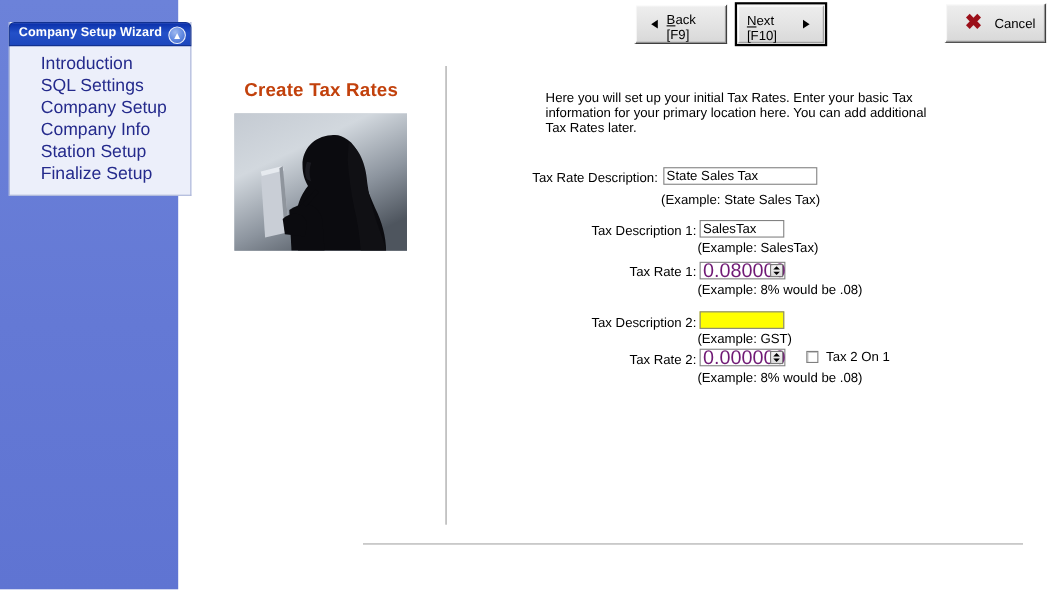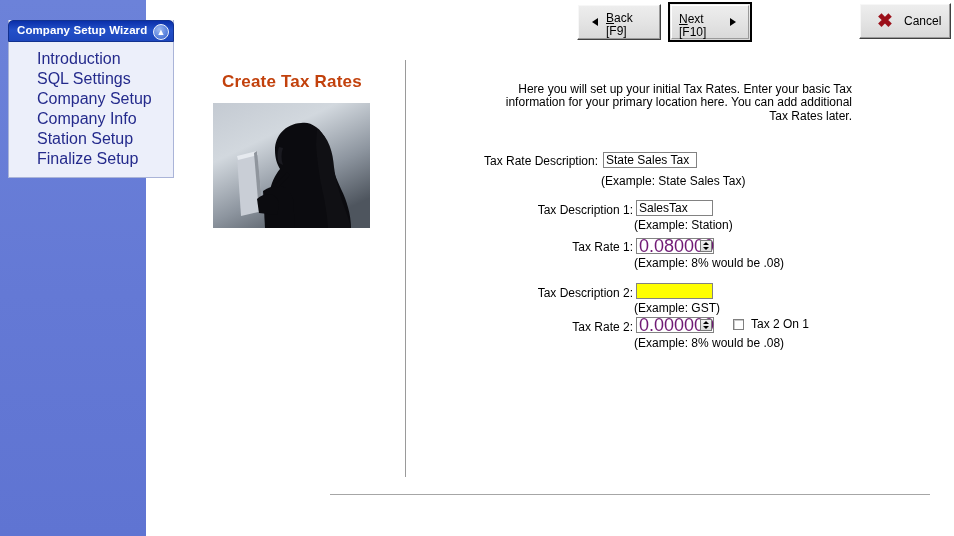--- a/index.html
+++ b/index.html
@@ -15,21 +15,21 @@
     font-family: "Liberation Sans", sans-serif;
     font-size: 12px;
     color: #000000;
     -webkit-font-smoothing: none;
   }
 
   
   #sidebar {
     position: absolute;
     left: 0; top: 0;
-    width: 146px; height: 536px;
+    width: 162px; height: 536px;
     background: linear-gradient(180deg, #6c82d9 0%, #6479d5 55%, #5f74d2 100%);
   }
   #wizard-panel {
     position: absolute;
     left: 8px; top: 20px;
     width: 166px;
     background: #eceffa;
     border: 1px solid #aab4d8;
     border-top: none;
     box-sizing: border-box;
@@ -179,21 +179,20 @@
     background: #a6a6a6;
   }
 
   #intro-text {
     position: absolute;
     left: 496px; top: 83px;
     width: 356px;
     font-size: 12px;
     line-height: 13.3px;
     color: #000000;
-    text-align: right;
   }
 
   .field-row { position: absolute; }
   .field-label {
     position: absolute;
     right: 0;
     white-space: nowrap;
     font-size: 12px;
     line-height: 14px;
     text-align: right;
@@ -360,28 +359,28 @@
 </div>
 
 <div id="v-divider"></div>
 <div id="h-rule"></div>
 
 <div id="intro-text">Here you will set up your initial Tax Rates.  Enter your basic Tax information for your primary location here.  You can add additional Tax Rates later.</div>
 
 <div class="field-row" style="left:330px; top:154px; width:268px;">
   <span class="field-label">Tax Rate Description:</span>
 </div>
-<div class="textbox" style="left:603px; top:152px; width:94px;">State Sales Tax</div>
+<div class="textbox" style="left:603px; top:152px; width:140px;">State Sales Tax</div>
 <div class="hint" style="left:601px; top:174px;">(Example: State Sales Tax)</div>
 
 <div class="field-row" style="left:330px; top:203px; width:303px;">
   <span class="field-label">Tax Description 1:</span>
 </div>
 <div class="textbox" style="left:636px; top:200px; width:77px;">SalesTax</div>
-<div class="hint" style="left:634px; top:218px;">(Example: Station)</div>
+<div class="hint" style="left:634px; top:218px;">(Example: SalesTax)</div>
 
 <div class="field-row" style="left:330px; top:240px; width:303px;">
   <span class="field-label">Tax Rate 1:</span>
 </div>
 <div class="spin-wrap" style="left:636px; top:238px;">
   <span class="val">0.080000</span>
   <span class="spin-btns">
     <span class="up"></span>
     <span class="dn"></span>
   </span>

